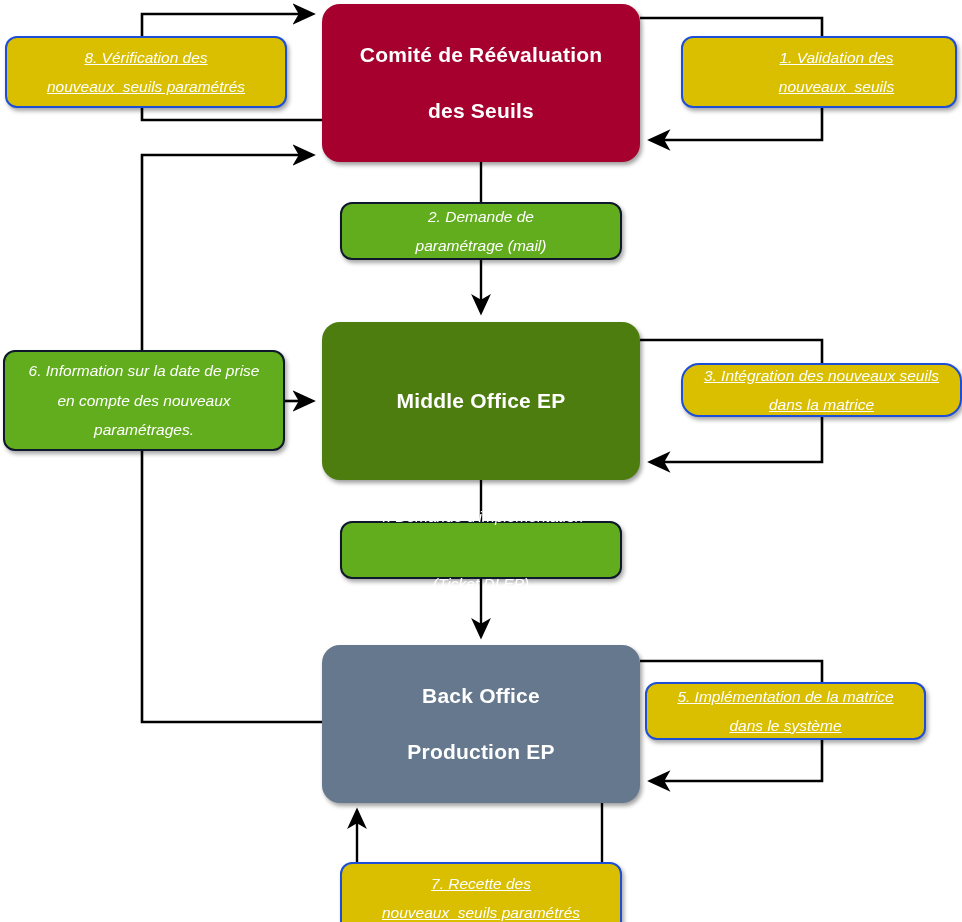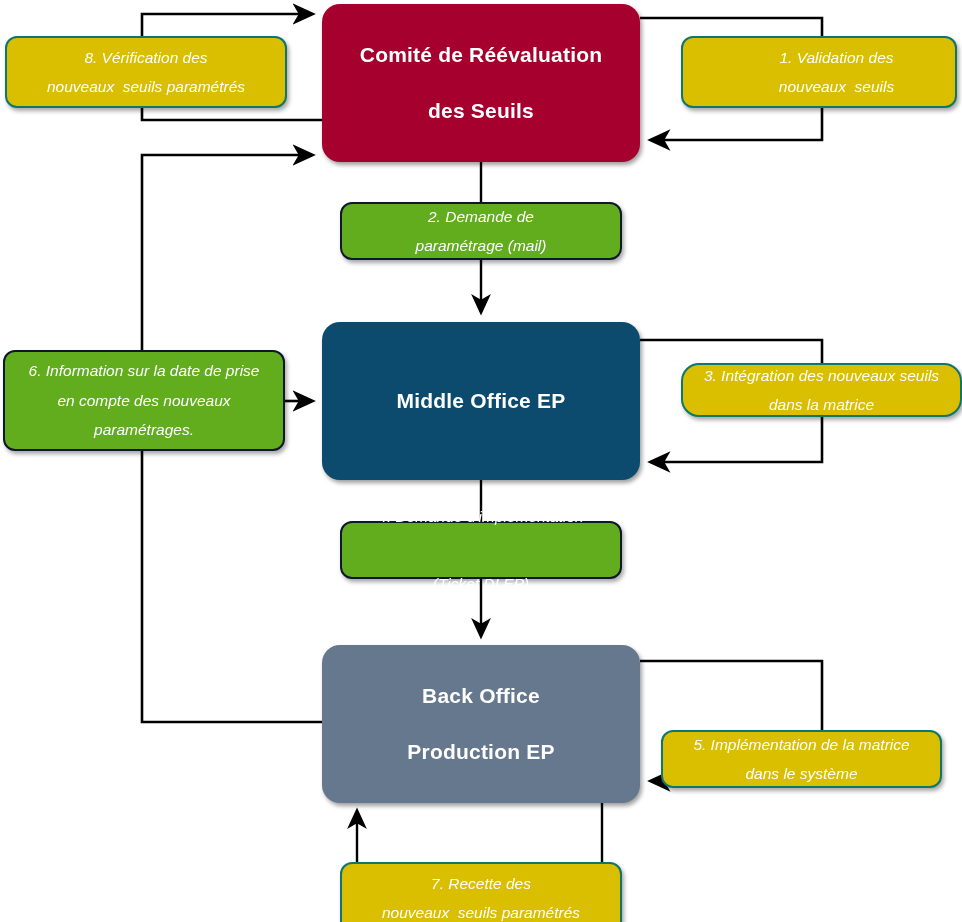--- a/index.html
+++ b/index.html
@@ -53,37 +53,37 @@
     font-size: 15.5px;
     line-height: 1.9;
     border-radius: 12px;
     box-shadow: 2px 3px 4px rgba(0,0,0,0.35);
     z-index: 4;
     padding: 0 6px;
   }
   .note .line { display: block; white-space: pre; }
 
   .c-red    { background: #A6002E; }
-  .c-blue   { background: #0c4a6e; }
+  .c-blue   { background: #4d7c0f; }
   .c-gray   { background: #65788D; }
   .c-green  { background: #62AD1E; border: 2px solid #0f172a; }
-  .c-yellow { background: #D9BF00; border: 2px solid #0f766e; }
+  .c-yellow { background: #D9BF00; border: 2px solid #1d4ed8; text-decoration: underline; }
 
   
   #node-comite        { left: 322px; top: 4px;   width: 318px; height: 158px; }
   #node-middle        { left: 322px; top: 322px; width: 318px; height: 158px; }
   #node-back          { left: 322px; top: 645px; width: 318px; height: 158px; }
 
   #note-8  { left: 5px;   top: 36px;  width: 282px; height: 72px; }
   #note-1  { left: 681px; top: 36px;  width: 276px; height: 72px; padding-left: 41px; }
   #note-2  { left: 340px; top: 202px; width: 282px; height: 58px; }
   #note-6  { left: 3px;   top: 350px; width: 282px; height: 101px; }
   #note-3  { left: 681px; top: 363px; width: 281px; height: 54px; border-radius: 18px; }
   #note-4  { left: 340px; top: 521px; width: 282px; height: 58px; gap: 38px; }
-  #note-5  { left: 661px; top: 682px; width: 281px; height: 58px; margin-top: 48px; }
+  #note-5  { left: 645px; top: 682px; width: 281px; height: 58px; }
   #note-7  { left: 340px; top: 862px; width: 282px; height: 72px; }
 </style>
 </head>
 <body>
 
 <div id="canvas">
 
   <svg id="connectors" viewBox="0 0 962 922" width="962" height="922">
     <defs>
       <marker id="arrow" viewBox="0 0 12 12" refX="10" refY="6" markerWidth="9" markerHeight="9" orient="auto-start-reverse">

